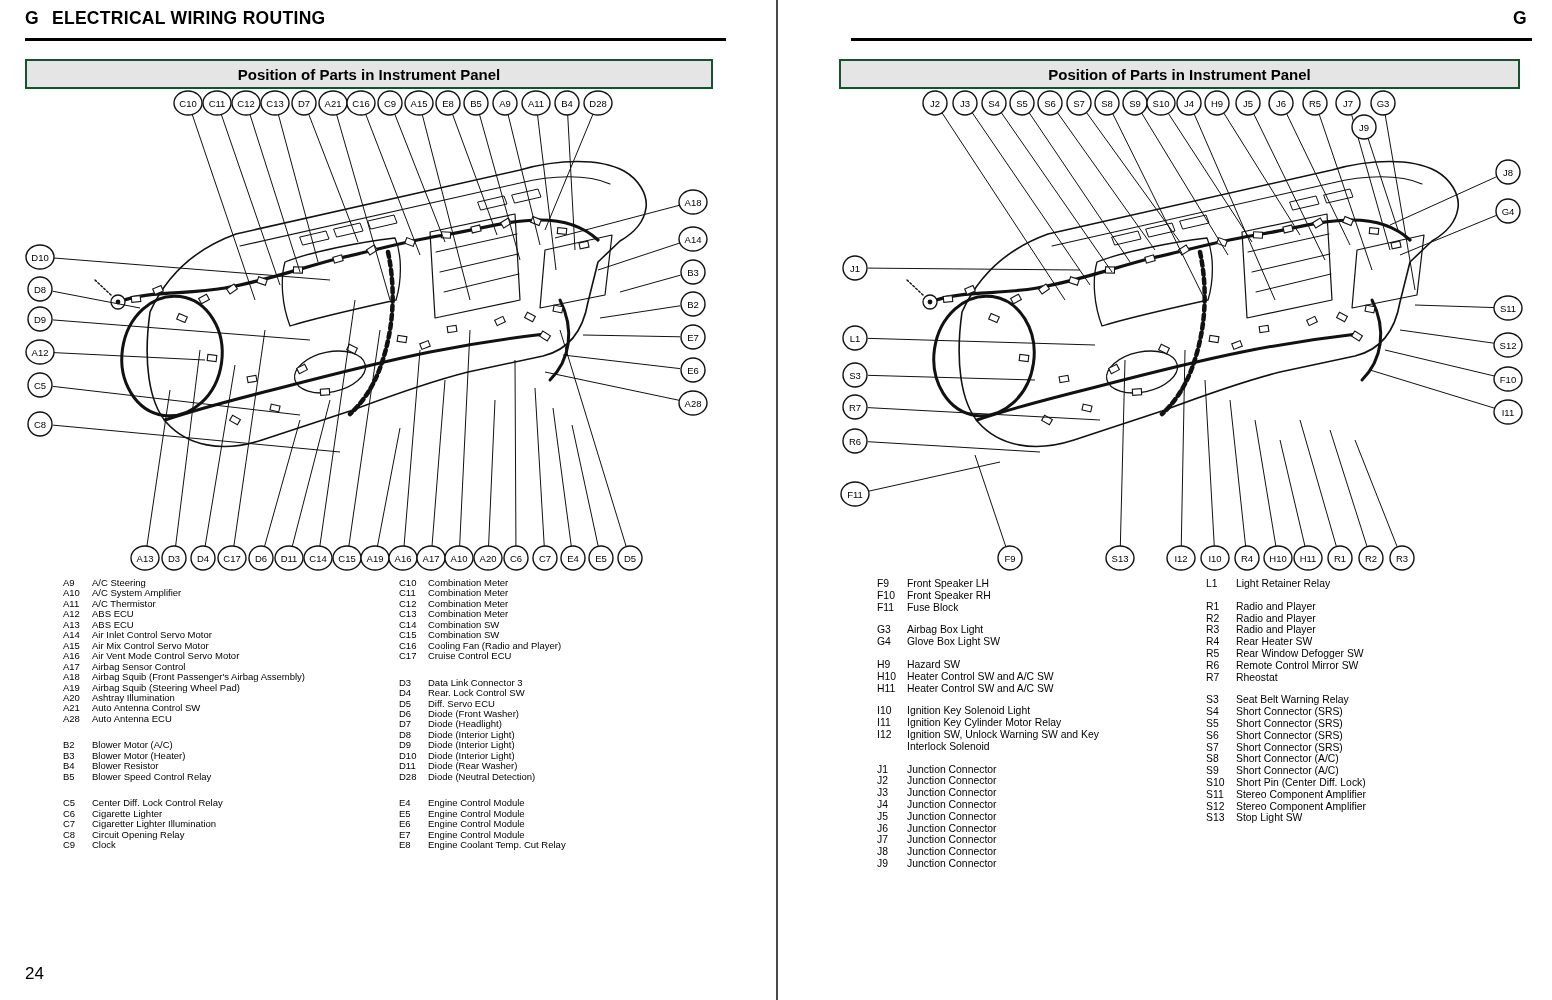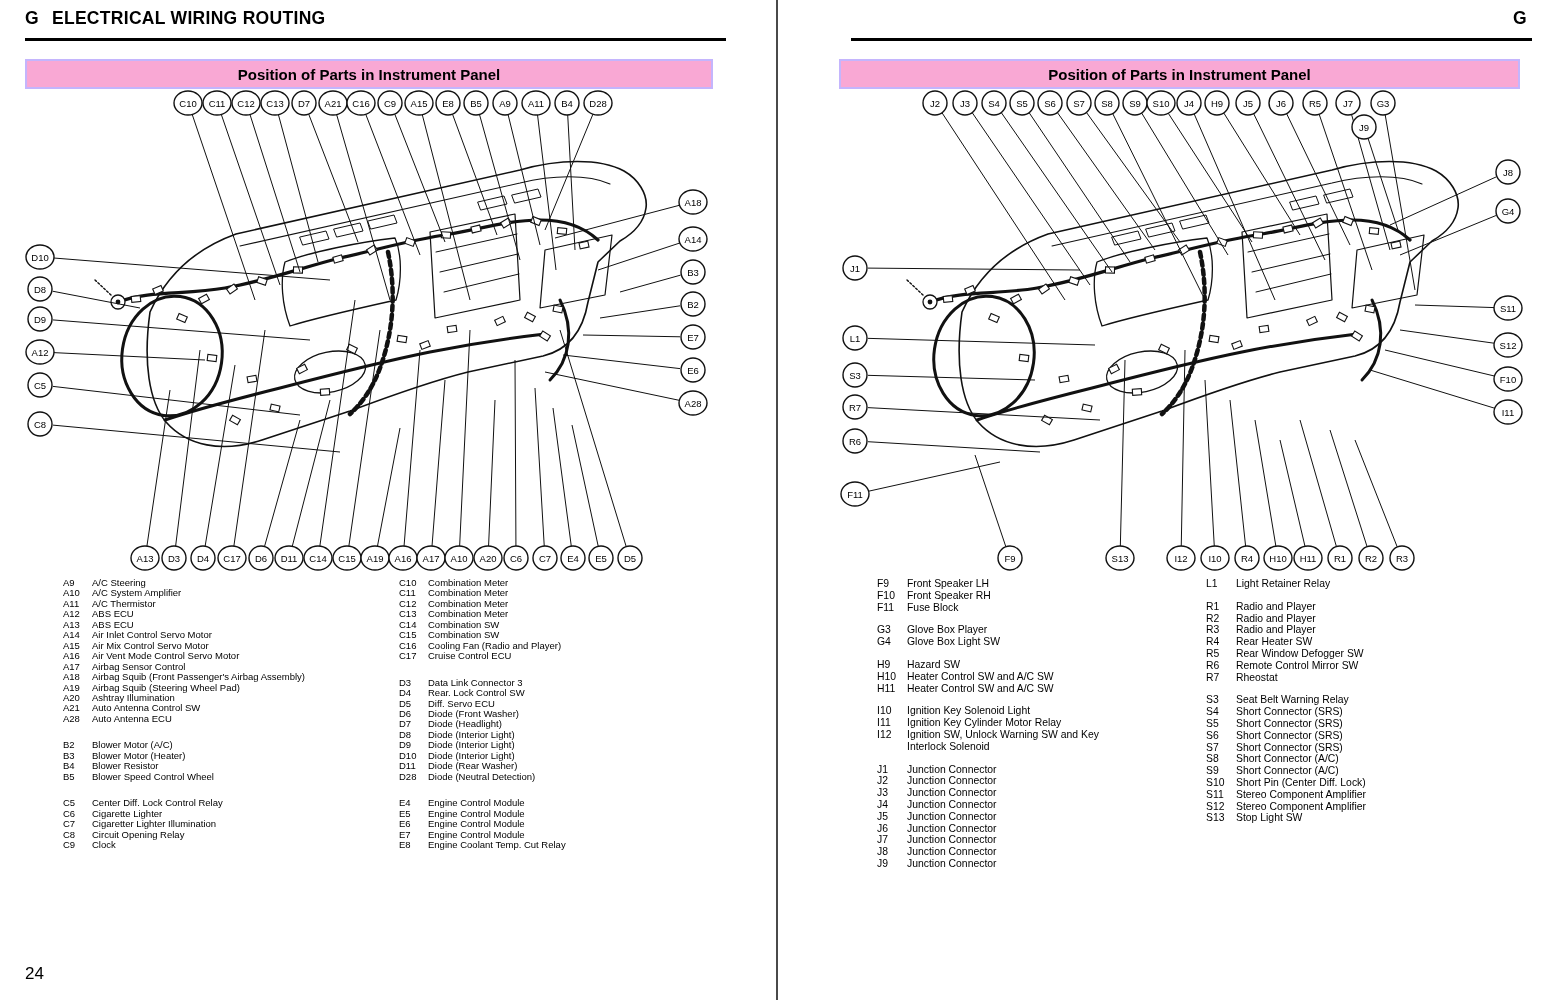--- a/index.html
+++ b/index.html
@@ -5,23 +5,23 @@
   html,body{margin:0;padding:0;background:#e8e8e8;}
   .canvas{position:relative;width:1552px;height:1000px;background:#ffffff;
           font-family:"Liberation Sans",sans-serif;color:#000;overflow:hidden;}
   .divider{position:absolute;left:776px;top:0;width:2px;height:1000px;background:#4a4a4a;}
   .hdr{position:absolute;top:8px;display:flex;gap:13px;font-weight:bold;font-size:17.5px;letter-spacing:.3px;}
   .hdr-left{left:25px;}
   .hdr-g-right{position:absolute;top:8px;left:1513px;font-weight:bold;font-size:17.5px;}
   .rule{position:absolute;top:38px;height:3px;background:#000;}
   .rule-left{left:25px;width:701px;}
   .rule-right{left:851px;width:681px;}
-  .title-box{position:absolute;top:59px;height:26px;border:2px solid #c4b5fd;
+  .title-box{position:absolute;top:59px;height:26px;border:2px solid #14532d;
              display:flex;align-items:center;justify-content:center;
-             font-weight:bold;font-size:15px;background:#f9a8d4;}
+             font-weight:bold;font-size:15px;background:#e5e5e5;}
   .tb-left{left:25px;width:684px;}
   .tb-right{left:839px;width:677px;}
   .diagram{position:absolute;left:0;top:0;}
   .legend{position:absolute;top:578px;}
   .legend-lp{font-size:9.5px;line-height:10.45px;}
   .legend-rp{font-size:10.4px;line-height:11.8px;}
   .legend-lp .legend-group + .legend-group{margin-top:16px;}
   .legend-rp .legend-group + .legend-group{margin-top:11px;}
   .legend-row{display:flex;}
   .legend-lp .code{flex:0 0 29px;}
@@ -650,21 +650,21 @@
         <div class="legend-row">
           <span class="code">B3</span>
           <span class="name">Blower Motor (Heater)</span>
         </div>
         <div class="legend-row">
           <span class="code">B4</span>
           <span class="name">Blower Resistor</span>
         </div>
         <div class="legend-row">
           <span class="code">B5</span>
-          <span class="name">Blower Speed Control Wheel</span>
+          <span class="name">Blower Speed Control Relay</span>
         </div>
       </div>
       <div class="legend-group">
         <div class="legend-row">
           <span class="code">C5</span>
           <span class="name">Center Diff. Lock Control Relay</span>
         </div>
         <div class="legend-row">
           <span class="code">C6</span>
           <span class="name">Cigarette Lighter</span>
@@ -794,21 +794,21 @@
           <span class="name">Front Speaker RH</span>
         </div>
         <div class="legend-row">
           <span class="code">F11</span>
           <span class="name">Fuse Block</span>
         </div>
       </div>
       <div class="legend-group">
         <div class="legend-row">
           <span class="code">G3</span>
-          <span class="name">Glove Box Player</span>
+          <span class="name">Airbag Box Light</span>
         </div>
         <div class="legend-row">
           <span class="code">G4</span>
           <span class="name">Glove Box Light SW</span>
         </div>
       </div>
       <div class="legend-group">
         <div class="legend-row">
           <span class="code">H9</span>
           <span class="name">Hazard SW</span>

